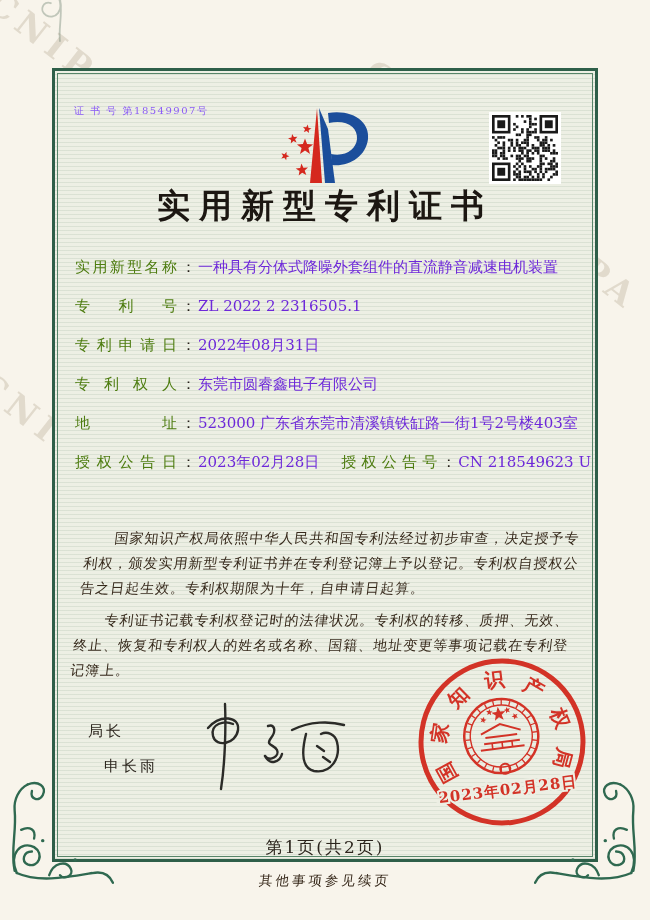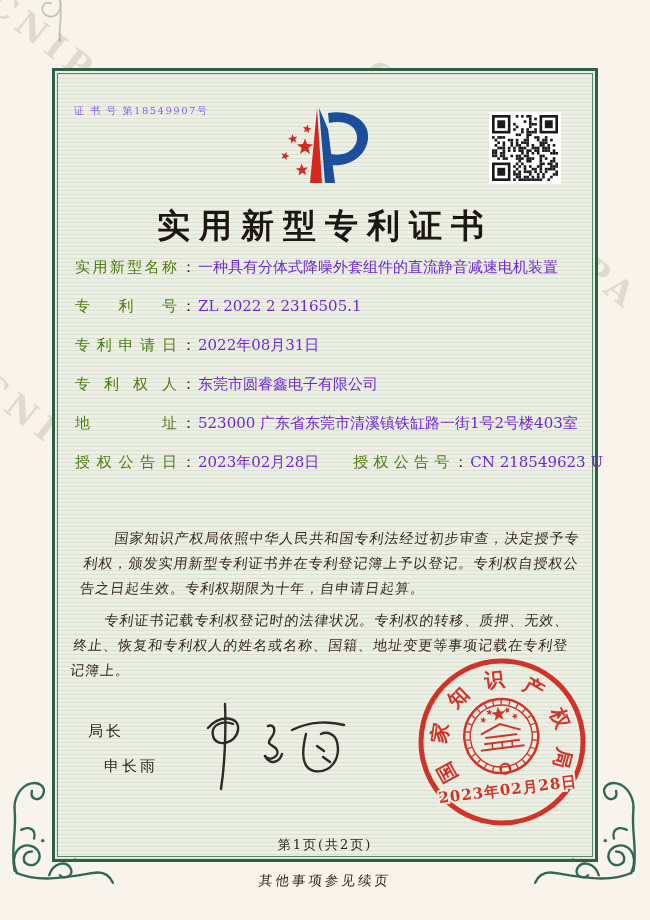--- a/index.html
+++ b/index.html
@@ -27,33 +27,33 @@
   .frame-inner { position:absolute; inset:2px; border:1px solid #578569; }
   .corner { position:absolute; pointer-events:none; }
   
   .cert-no {
     position:absolute; left:74px; top:104px; font-size:10px;
     letter-spacing:1.5px; color:#8b5cf6;
   }
   .logo { position:absolute; left:272px; top:101px; }
   .qr { position:absolute; left:489px; top:112px; background:#ffffff; padding:3px; }
   .title {
-    position:absolute; left:0; top:204px; width:650px; text-align:center;
+    position:absolute; left:0; top:184px; width:650px; text-align:center;
     font-size:33px; font-weight:bold; letter-spacing:9px; color:#1c1712;
   }
   
   .fields { position:absolute; left:75px; top:257px; width:515px; }
   .field-row { font-size:15px; line-height:21px; margin-bottom:18px; white-space:nowrap; }
   .flabel {
     display:inline-block; width:102px; text-align:justify; text-align-last:justify;
     vertical-align:top; color:#4d7c0f;
   }
   .fcolon { margin:0 2px 0 4px; }
   .fvalue { color:#6d28d9; }
-  .grant-group2 { margin-left:34px; }
+  .grant-group2 { margin-left:22px; }
   .flabel.g2 { width:96px; }
   
   .body-text {
     position:absolute; left:78px; top:526px; width:506px;
     font-size:14px; line-height:25px; color:#372a1c;
     transform:skewX(-7deg);
   }
   .body-text p { margin:0 0 7px 0; text-indent:2em; letter-spacing:1px; }
   
   .sig-label {
@@ -61,21 +61,21 @@
     font-size:15px; letter-spacing:3px; color:#2c261e; font-weight:500;
   }
   .sig-title { left:88px; top:722px;font-family:Liberation Serif, serif; }
   .sig-name  { left:104px; top:757px; }
   .sig-hand  { position:absolute; left:180px; top:696px; }
   
   .seal { position:absolute; left:416px; top:656px; transform:rotate(-7deg); opacity:0.94; }
   
   .page-info {
     position:absolute; left:0; top:836px; width:650px; text-align:center;
-    font-size:13px; letter-spacing:2px; color:#2b241c;
+    font-size:17px; letter-spacing:2px; color:#2b241c;
   }
   .cont-note {
     position:absolute; left:0; top:872px; width:650px; text-align:center;
     font-size:13.5px; letter-spacing:3px; color:#37291b; transform:skewX(-7deg);
   }
 </style>
 </head>
 <body>
 
 <div class="page">

